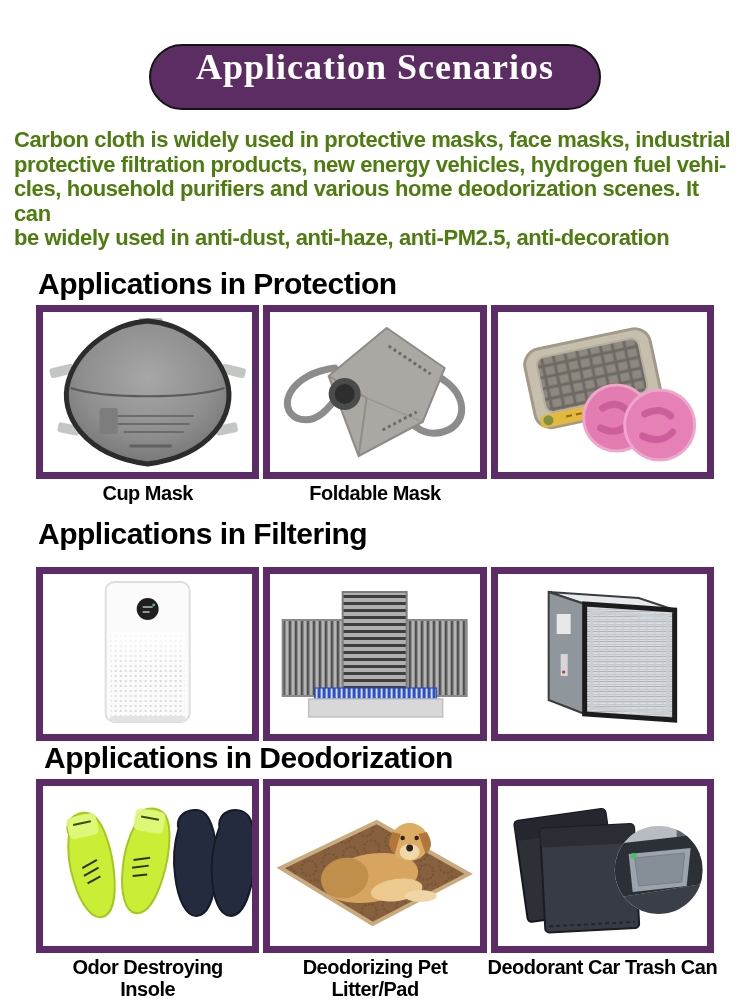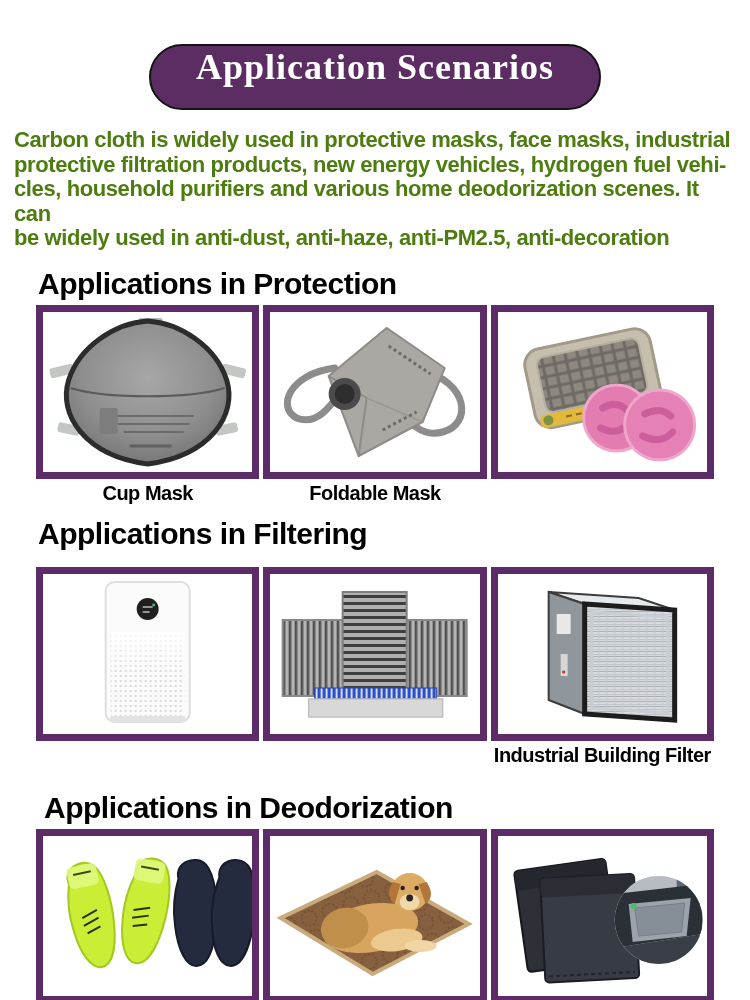--- a/index.html
+++ b/index.html
@@ -16,21 +16,21 @@
   .intro{ margin:18px auto 16px; width:722px; text-align:left; color:#4d7c0f;
           font-weight:700; font-size:22px; line-height:24.5px; letter-spacing:-0.4px;
           white-space:pre-line; }
 
   section{ padding:0 36px; }
   .h2{ font-size:30px; font-weight:700; color:#000; letter-spacing:-0.5px; }
   .s1 .h2{ margin:14px 0 4px 2px; }
   .s2 .h2{ margin:-12px 0 16px 2px; }
   .s3 .h2{ margin:0 0 4px 8px; }
 
-  .row{ display:flex; gap:4px;justify-content:flex-end; }
+  .row{ display:flex; gap:4px; }
   .card{ flex:1; display:flex; flex-direction:column; min-width:0; }
   .imgbox{ height:174px; border:7px solid var(--border); background:#fff; overflow:hidden; }
   .imgbox svg{ width:100%; height:100%; display:block; }
   .caption{ height:47px; margin-top:3px; text-align:center; font-weight:700;
             font-size:20px; line-height:22px; letter-spacing:-0.5px; color:#000;
             white-space:pre-line; width:110%; margin-left:-5%; }
 </style>
 </head>
 <body>
 
@@ -183,21 +183,20 @@
             </defs>
             <polygon points="86,30 176,36 140,24 50,18" fill="#e7eaec" stroke="#3c3c3c" stroke-width="2"></polygon>
             <polygon points="86,30 86,140 50,126 50,18" fill="#8f969c" stroke="#3c3c3c" stroke-width="2"></polygon>
             <rect x="58" y="40" width="14" height="20" fill="#e8e8e8"></rect>
             <rect x="62" y="80" width="7" height="22" fill="#d6d6d6"></rect>
             <circle cx="65" cy="98" r="1.6" fill="#c0392b"></circle>
             <polygon points="86,30 176,36 176,146 86,140" fill="url(#mesh)" stroke="#1c1c1c" stroke-width="5"></polygon>
             <polygon points="93,38 169,43 169,139 93,134" fill="none" stroke="#c9ced2" stroke-width="3"></polygon>
           </svg>
         </div>
-        <figcaption class="caption">Industrial Building Filter</figcaption>
       </figure>
 
     </div>
   </section>
 
   <section class="s3">
     <div class="h2">Applications in Deodorization</div>
     <div class="row">
 
       <figure class="card">

